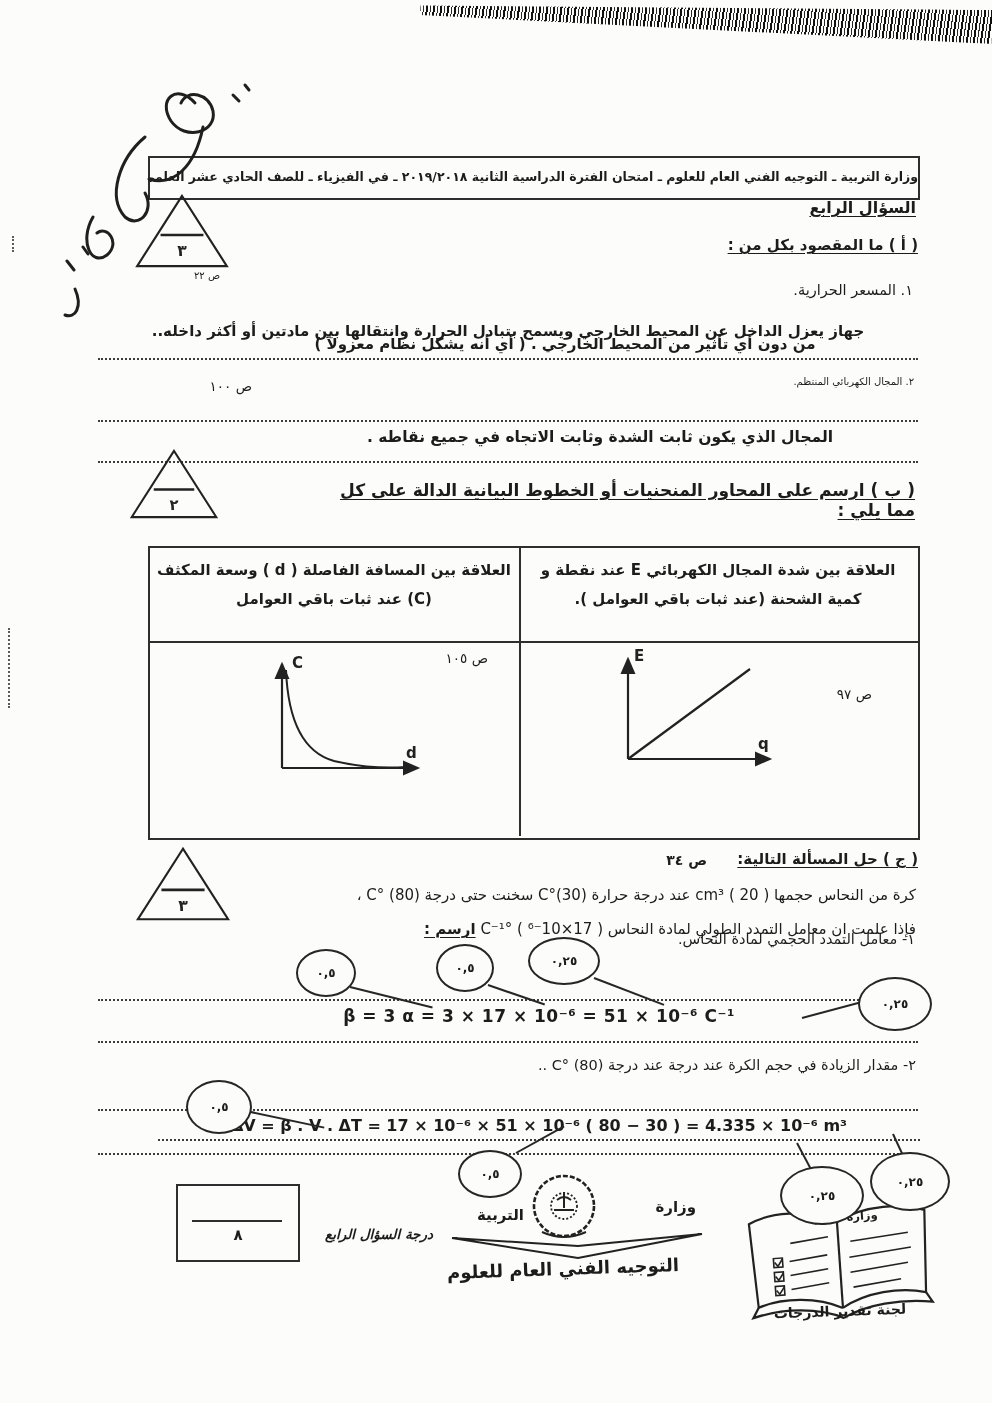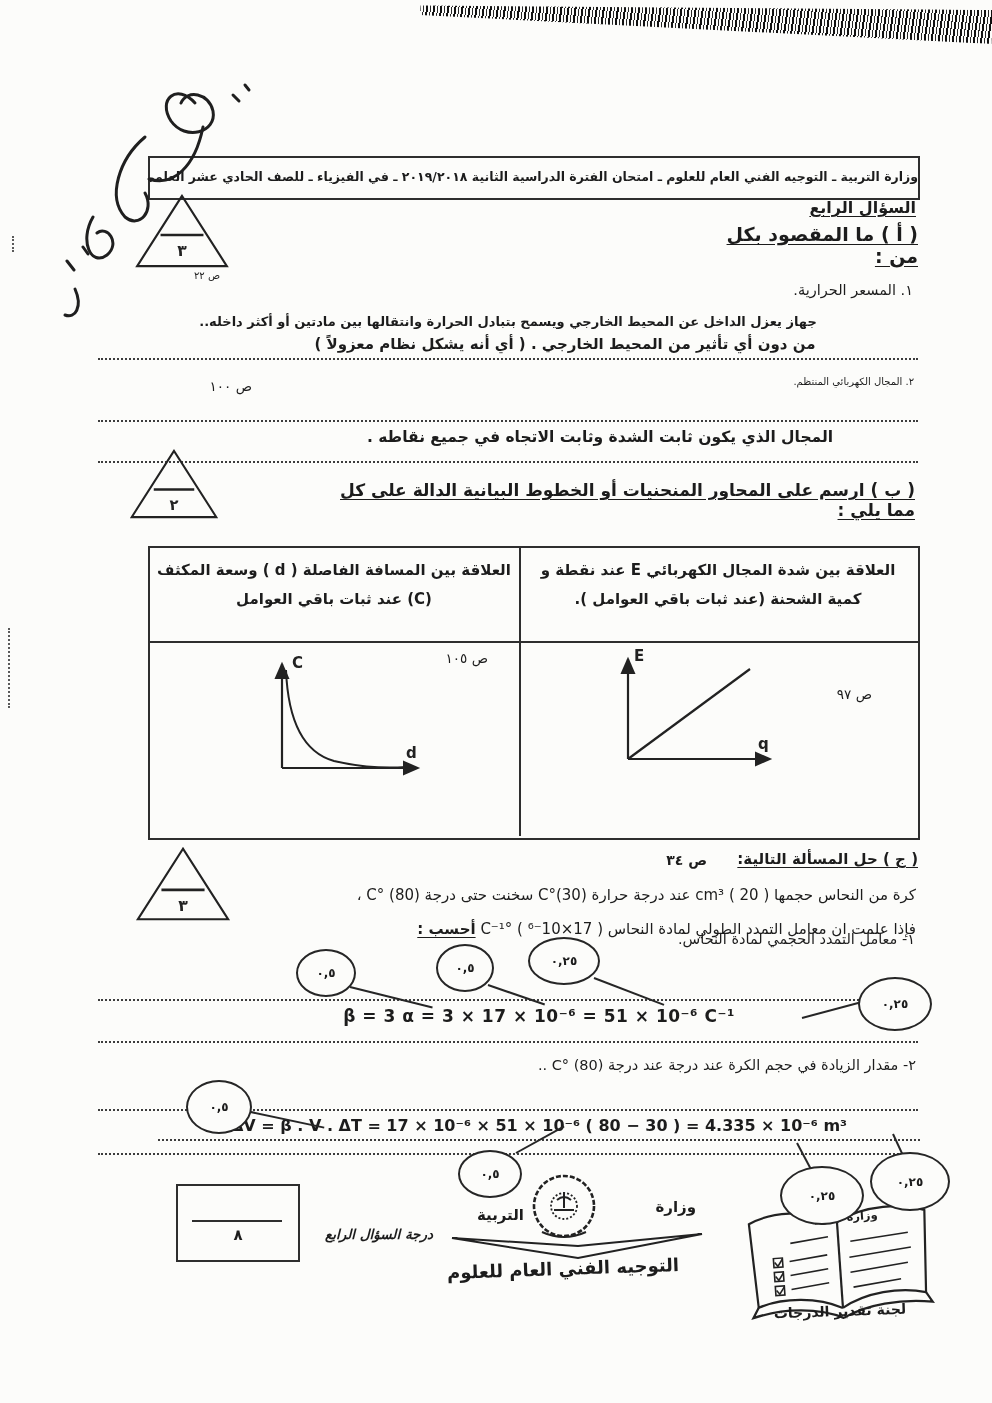--- a/index.html
+++ b/index.html
@@ -50,24 +50,24 @@
 
   <svg class="svgabs" style="left:126px;top:192px;" width="112" height="78" viewBox="0 0 100 80">
     <polygon points="50,4 4,76 96,76" fill="none" stroke="#222" stroke-width="2.2"></polygon>
     <line x1="28" y1="44" x2="72" y2="44" stroke="#222" stroke-width="2.6"></line>
     <text x="50" y="66" text-anchor="middle" font-size="16" font-weight="bold" fill="#222">٣</text>
   </svg>
   <span class="abs rtl" style="left:140px;top:270px;width:80px;font-size:10px;">ص ٢٢</span>
 
   <span class="abs rtl b u" style="left:796px;top:198px;width:120px;font-size:16px;">السؤال الرابع</span>
 
-  <span class="abs rtl b u" style="left:716px;top:223px;width:202px;font-size:19px;">( أ ) ما المقصود بكل من :</span>
+  <span class="abs rtl b u" style="left:716px;top:236px;width:202px;font-size:15px;">( أ ) ما المقصود بكل من :</span>
   <span class="abs rtl" style="left:758px;top:282px;width:155px;font-size:14.5px;">١. المسعر الحرارية.</span>
 
-  <div class="abs rtl b center" style="left:98px;top:314px;width:820px;font-size:13px;">جهاز يعزل الداخل عن المحيط الخارجي ويسمح بتبادل الحرارة وانتقالها بين مادتين أو أكثر داخله..</div>
+  <div class="abs rtl b center" style="left:98px;top:322px;width:820px;font-size:15px;">جهاز يعزل الداخل عن المحيط الخارجي ويسمح بتبادل الحرارة وانتقالها بين مادتين أو أكثر داخله..</div>
   <div class="abs rtl b center" style="left:240px;top:335px;width:650px;font-size:15px;">من دون أي تأثير من المحيط الخارجي . ( أي أنه يشكل نظام معزولاً )</div>
   <div class="dotline" style="left:98px;top:358px;width:820px;"></div>
 
   <span class="abs rtl" style="left:686px;top:376px;width:228px;font-size:10px;">٢. المجال الكهربائي المنتظم.</span>
   <span class="abs rtl" style="left:172px;top:378px;width:80px;font-size:13.5px;">ص ١٠٠</span>
 
   <div class="dotline" style="left:98px;top:420px;width:820px;"></div>
   <div class="abs rtl b center" style="left:290px;top:428px;width:620px;font-size:15.5px;">المجال الذي يكون ثابت الشدة وثابت الاتجاه في جميع نقاطه .</div>
   <div class="dotline" style="left:98px;top:461px;width:820px;"></div>
 
@@ -120,21 +120,21 @@
     <line x1="28" y1="46" x2="72" y2="46" stroke="#222" stroke-width="2.6"></line>
     <text x="50" y="68" text-anchor="middle" font-size="16" font-weight="bold" fill="#222">٣</text>
   </svg>
 
   <span class="abs rtl b u" style="left:718px;top:850px;width:200px;font-size:15px;">( ج ) حل المسألة التالية:</span>
   <span class="abs rtl b" style="left:645px;top:852px;width:62px;font-size:14px;">ص ٣٤</span>
 
   <div class="abs rtl right" style="left:150px;top:886px;width:766px;font-size:15px;">كرة من النحاس حجمها ( 20 ) cm³ عند درجة حرارة (30)°C سخنت حتى درجة (80) °C ،</div>
   <div class="abs rtl right" style="left:150px;top:920px;width:766px;font-size:15px;">
     <span>فإذا علمت ان معامل التمدد الطولي لمادة النحاس ( 17×10⁻⁶ ) °C⁻¹ </span>
-    <span class="b u">أحسب :</span>
+    <span class="b u">ارسم :</span>
   </div>
 
   <span class="abs rtl right" style="left:595px;top:931px;width:320px;font-size:14.5px;">١- معامل التمدد الحجمي لمادة النحاس.</span>
 
   <div class="balloon" style="left:296px;top:949px;width:56px;height:44px;">
     <span>٠,٥</span>
     </div>
   <div class="tail" style="left:350px;top:986px;width:85px;transform:rotate(14deg);"></div>
   <div class="balloon" style="left:436px;top:944px;width:54px;height:44px;">
     <span>٠,٥</span>

